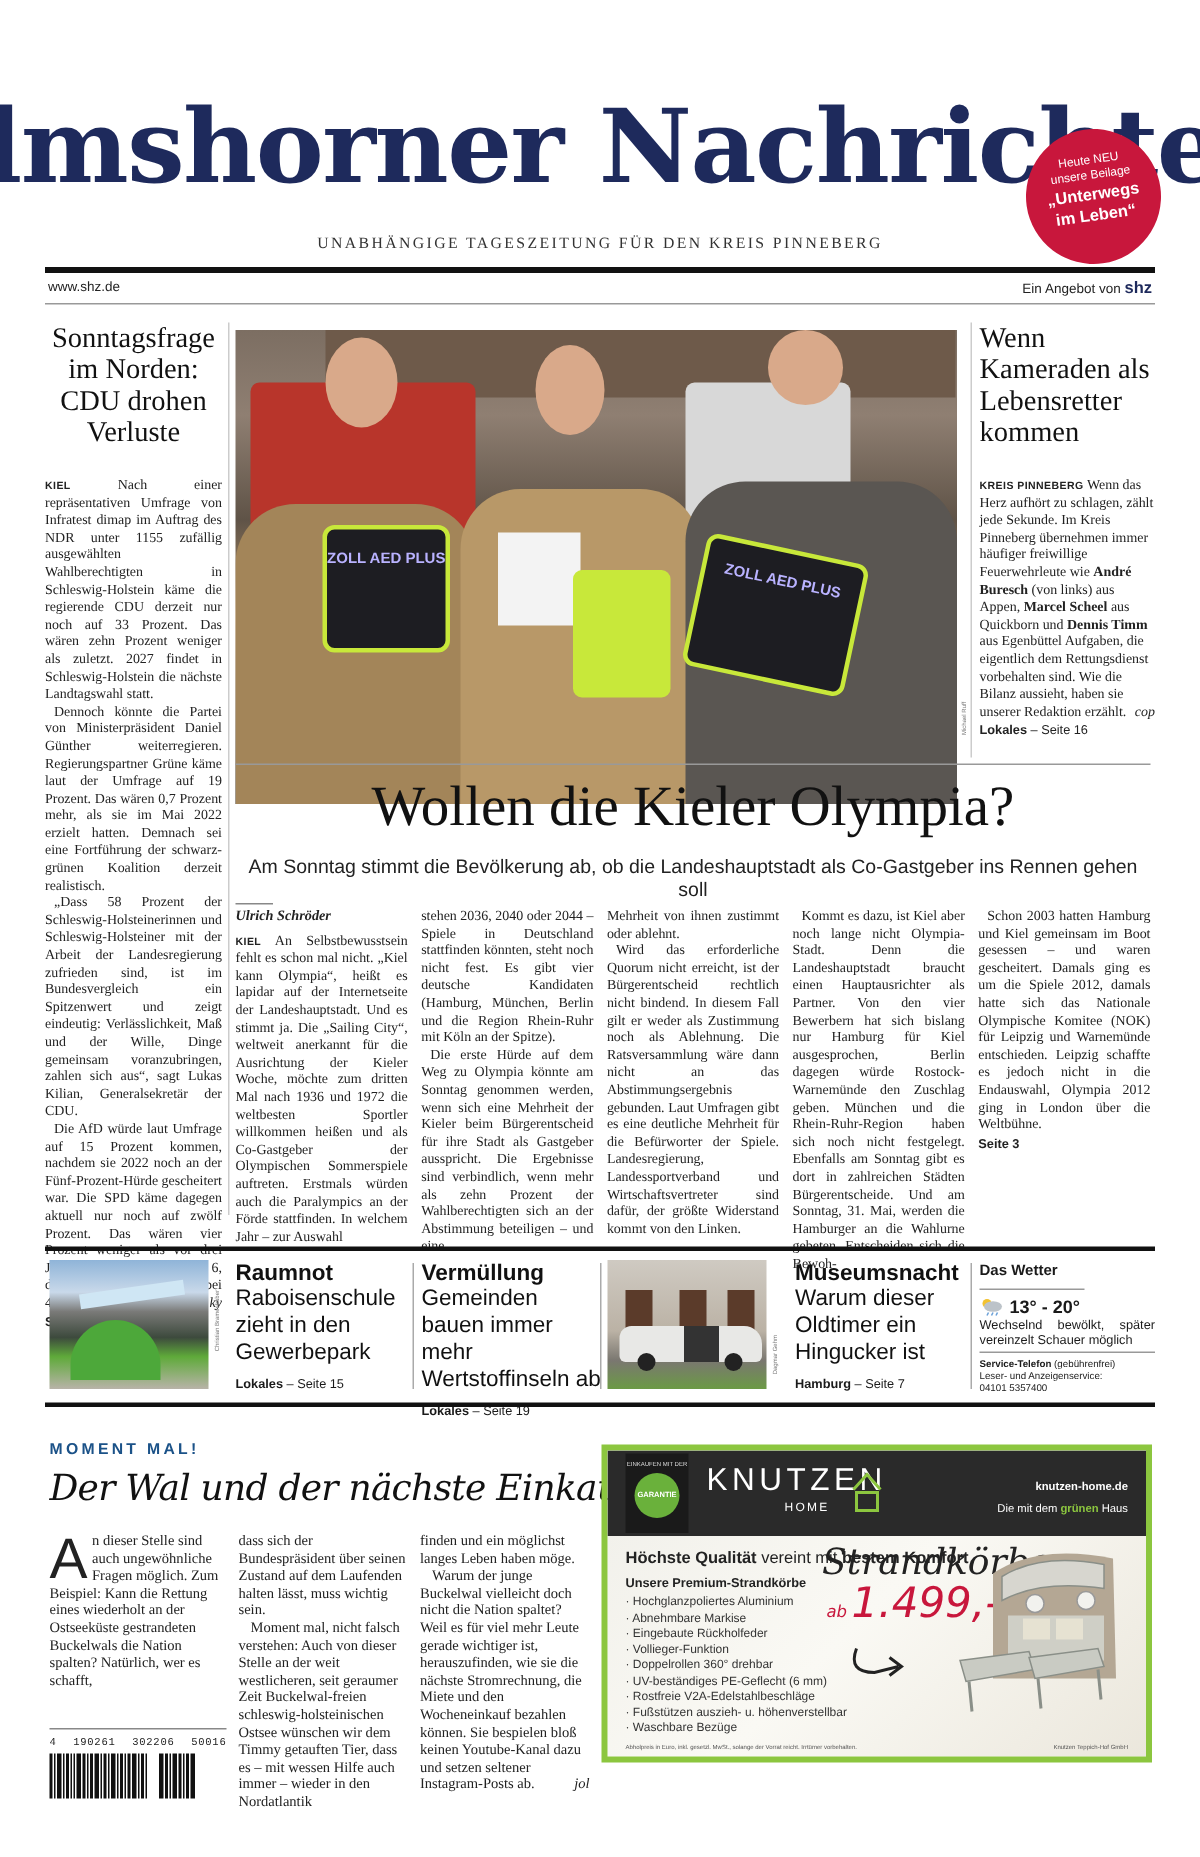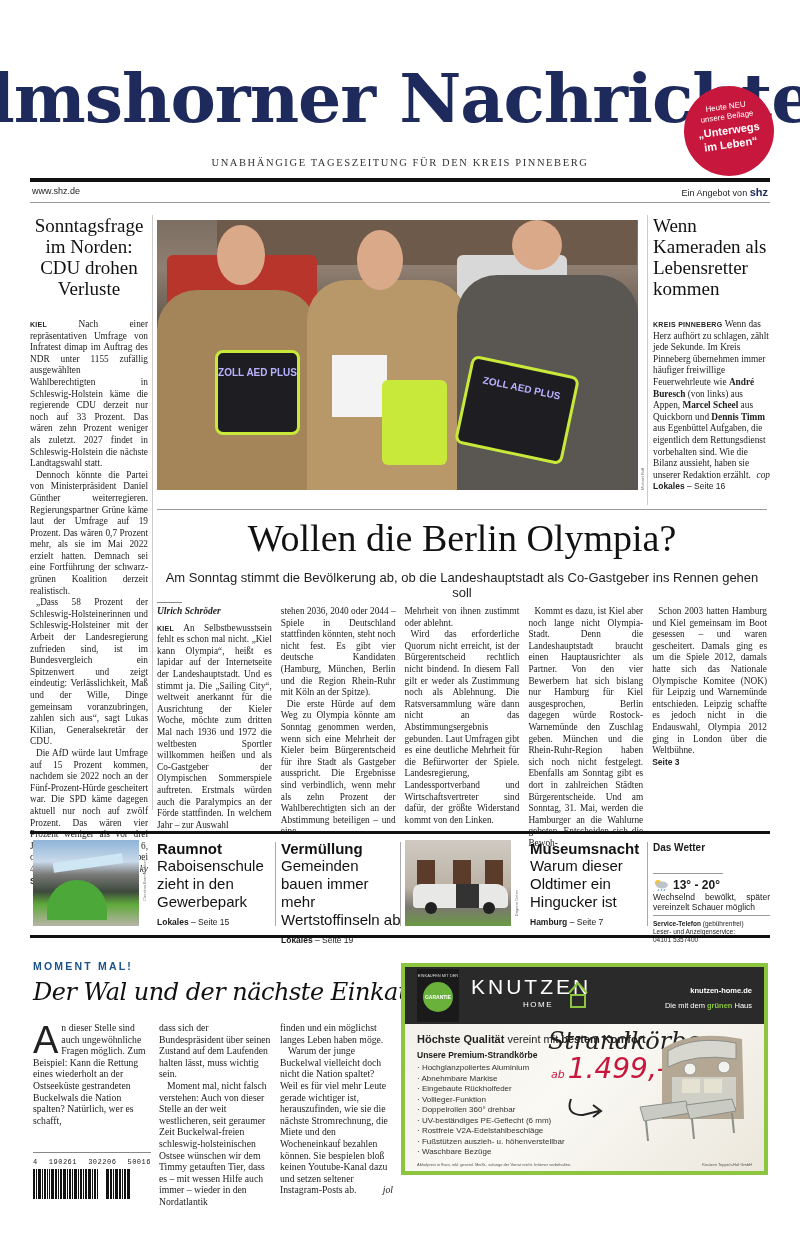--- a/index.html
+++ b/index.html
@@ -29,21 +29,21 @@
   .body-s { font-family: "Liberation Serif", serif; font-size: 9.3px; line-height: 11.6px; text-align: justify; hyphens: auto; color: #222; }
   .body-s p { text-indent: 6px; }
   .body-s p.first { text-indent: 0; }
   .dateline { font-family: "Liberation Sans", sans-serif; font-weight: bold; font-size: 7px; letter-spacing: 0.3px; }
   .ref { font-family: "Liberation Sans", sans-serif; font-weight: bold; font-size: 8.5px; }
   .ref-page { font-family: "Liberation Sans", sans-serif; font-size: 8.5px; }
   .author { float: right; font-style: italic; }
   .vrule1 { left: 152px; top: 215px; width: 1px; height: 595px; background: #ccc; }
 
   
-  .photo { left: 157px; top: 220px; width: 481px; height: 270px; background: linear-gradient(180deg, #7c6e62 0%, #8f7f72 18%, #5f5347 40%, #b39168 60%, #3e3a36 100%); overflow: hidden; }
+  .photo { left: 157px; top: 220px; width: 481px; height: 316px; background: linear-gradient(180deg, #7c6e62 0%, #8f7f72 18%, #5f5347 40%, #b39168 60%, #3e3a36 100%); overflow: hidden; }
   .photo .bldg { position: absolute; left: 60px; top: 0; width: 420px; height: 45px; background: #6e5a4a; }
   .photo .truck { position: absolute; top: 35px; height: 110px; background: #b8352b; border-radius: 6px; }
   .photo .person { position: absolute; bottom: 0; border-radius: 40px 40px 0 0; }
   .photo .head { position: absolute; border-radius: 50%; background: #d9a98a; }
   .photo .aed { position: absolute; border-radius: 8px; background: #1d1d22; border: 3px solid #c8e83a; color: #b9b2ff; font-family: "Liberation Sans", sans-serif; font-weight: bold; font-size: 10px; text-align: center; padding-top: 14px; }
   .photo .aed-open { position: absolute; border-radius: 6px; background: #c8e83a; }
   .photo .box { position: absolute; background: #f3f3f3; }
   .credit-v { left: 640px; top: 440px; width: 8px; height: 50px; font-size: 4px; color: #777; writing-mode: vertical-rl; transform: rotate(180deg); font-family: "Liberation Sans", sans-serif; }
 
   
@@ -69,21 +69,21 @@
   .teaser { top: 840px; height: 90px; }
   .teaser-img { position: absolute; width: 106px; height: 86px; top: 0; overflow: hidden; }
   .teaser-title { font-family: "Liberation Sans", sans-serif; font-weight: bold; font-size: 15px; color: #111; line-height: 17px; }
   .teaser-text { font-family: "Liberation Sans", sans-serif; font-size: 15px; color: #111; line-height: 18px; }
   .teaser-ref { font-family: "Liberation Sans", sans-serif; font-size: 8.5px; margin-top: 6px; }
   .teaser-ref b { font-weight: bold; }
   .tdiv { top: 842px; width: 1px; height: 84px; background: #aaa; }
   .img-credit { position: absolute; font-size: 4px; color: #777; writing-mode: vertical-rl; transform: rotate(180deg); font-family: "Liberation Sans", sans-serif; }
 
   .weather { left: 653px; top: 842px; width: 117px; font-family: "Liberation Sans", sans-serif; }
-  .weather .w-title { font-weight: bold; font-size: 10px; border-bottom: 1px solid #999; padding-bottom: 20px; width: 70px; }
+  .weather .w-title { font-weight: bold; font-size: 10px; border-bottom: 1px solid #999; padding-bottom: 6px; width: 70px; }
   .weather .w-temp { font-weight: bold; font-size: 12px; margin-top: 4px; display: flex; align-items: center; gap: 4px; }
   .weather .w-desc { font-size: 8.5px; line-height: 10px; text-align: justify; border-bottom: 1px solid #999; padding-bottom: 3px; }
   .weather .w-svc { font-size: 6.5px; line-height: 8px; margin-top: 4px; }
 
   
   .mm-label { left: 33px; top: 960px; font-family: "Liberation Sans", sans-serif; font-weight: bold; font-size: 10.5px; letter-spacing: 2.2px; color: #1b5288; }
   .mm-head { left: 33px; top: 978px; font-family: "DejaVu Serif", serif; font-style: italic; font-size: 24px; color: #111; letter-spacing: -0.5px; }
   .mm-cols { left: 33px; top: 1022px; width: 360px; display: grid; grid-template-columns: 1fr 1fr 1fr; column-gap: 8px; }
   .mm-cols .col { font-family: "Liberation Serif", serif; font-size: 9.7px; line-height: 11.6px; color: #222; }
   .mm-cols .col p { text-indent: 8px; }
@@ -189,21 +189,21 @@
   <div class="headline-r">Wenn Kameraden als Lebensretter kommen</div>
   <div class="body-r">
     <span class="dateline">KREIS PINNEBERG</span>
     <span>Wenn das Herz aufhört zu schlagen, zählt jede Sekunde. Im Kreis Pinneberg übernehmen immer häufiger freiwillige Feuerwehrleute wie </span><b>André Buresch</b><span> (von links) aus Appen, </span><b>Marcel Scheel</b><span> aus Quickborn und </span><b>Dennis Timm</b><span> aus Egenbüttel Aufgaben, die eigentlich dem Rettungsdienst vorbehalten sind. Wie die Bilanz aussieht, haben sie unserer Redaktion erzählt.</span>
     <span class="author" style="font-style:italic;">cop</span>
     <div><span class="ref">Lokales</span><span class="ref-page"> – Seite 16</span></div>
   </div>
 </div>
 
 <div class="abs main-rule"></div>
-<div class="abs main-head">Wollen die Berlin Olympia?</div>
+<div class="abs main-head">Wollen die Kieler Olympia?</div>
 <div class="abs main-sub">Am Sonntag stimmt die Bevölkerung ab, ob die Landeshauptstadt als Co-Gastgeber ins Rennen gehen soll</div>
 <div class="abs short-rule"></div>
 <div class="abs main-cols">
   <div class="col">
     <div class="byline">Ulrich Schröder</div>
     <p class="first"><span class="dateline">KIEL</span> <span>An Selbstbewusstsein fehlt es schon mal nicht. „Kiel kann Olympia“, heißt es lapidar auf der Internetseite der Landeshauptstadt. Und es stimmt ja. Die „Sailing City“, weltweit anerkannt für die Ausrichtung der Kieler Woche, möchte zum dritten Mal nach 1936 und 1972 die weltbesten Sportler willkommen heißen und als Co-Gastgeber der Olympischen Sommerspiele auftreten. Erstmals würden auch die Paralympics an der Förde stattfinden. In welchem Jahr – zur Auswahl</span></p>
   </div>
   <div class="col">
     <p class="first">stehen 2036, 2040 oder 2044 – Spiele in Deutschland stattfinden könnten, steht noch nicht fest. Es gibt vier deutsche Kandidaten (Hamburg, München, Berlin und die Region Rhein-Ruhr mit Köln an der Spitze).</p>
     <p>Die erste Hürde auf dem Weg zu Olympia könnte am Sonntag genommen werden, wenn sich eine Mehrheit der Kieler beim Bürgerentscheid für ihre Stadt als Gastgeber ausspricht. Die Ergebnisse sind verbindlich, wenn mehr als zehn Prozent der Wahlberechtigten sich an der Abstimmung beteiligen – und eine</p>

